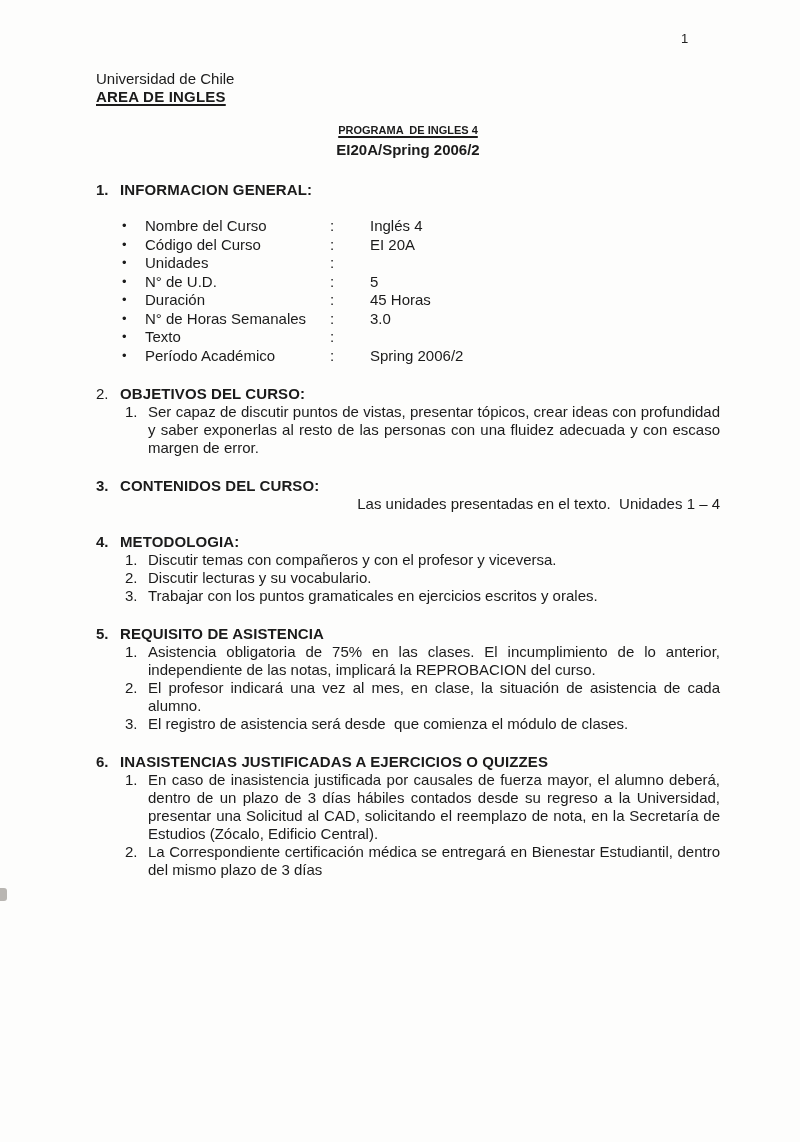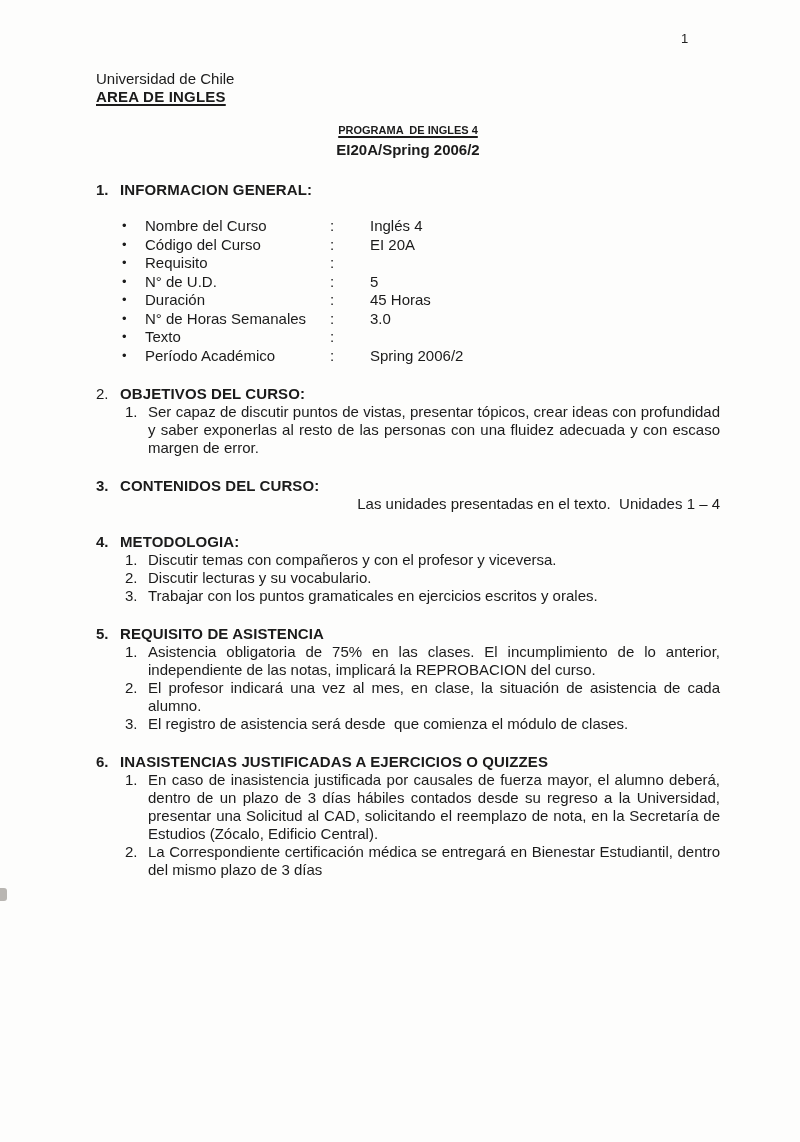--- a/index.html
+++ b/index.html
@@ -116,21 +116,21 @@
           <span class="ivalue">Inglés 4</span>
         </div>
         <div class="info-row">
           <span class="bullet">•</span>
           <span class="ilabel">Código del Curso</span>
           <span class="icolon">:</span>
           <span class="ivalue">EI 20A</span>
         </div>
         <div class="info-row">
           <span class="bullet">•</span>
-          <span class="ilabel">Requisito</span>
+          <span class="ilabel">Unidades</span>
           <span class="icolon">:</span>
         </div>
         <div class="info-row">
           <span class="bullet">•</span>
           <span class="ilabel">N° de U.D.</span>
           <span class="icolon">:</span>
           <span class="ivalue">5</span>
         </div>
         <div class="info-row">
           <span class="bullet">•</span>

